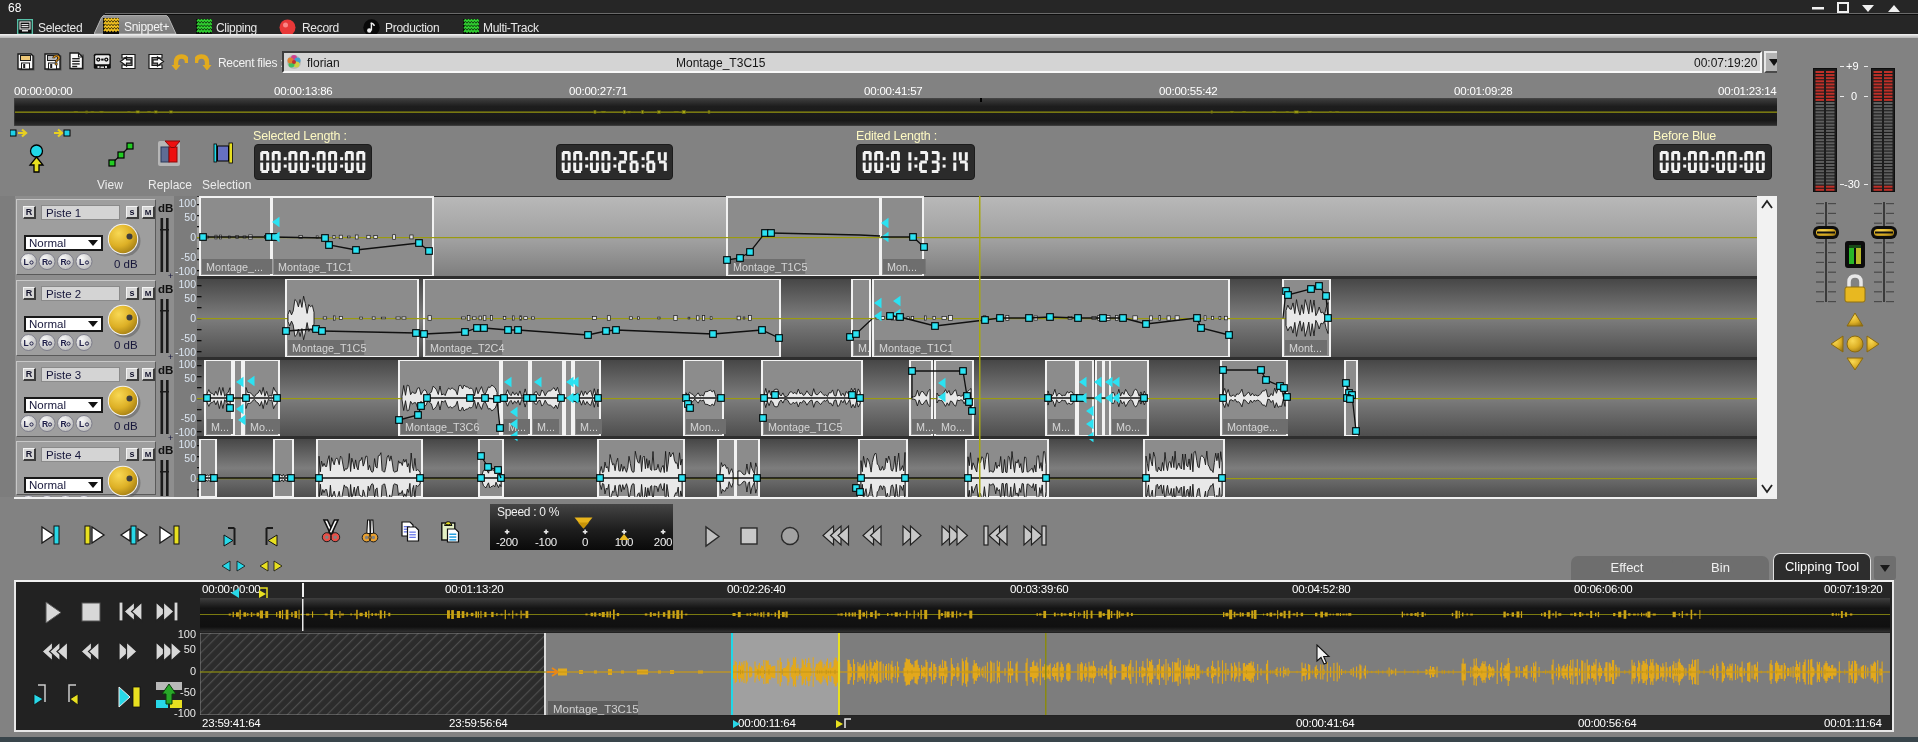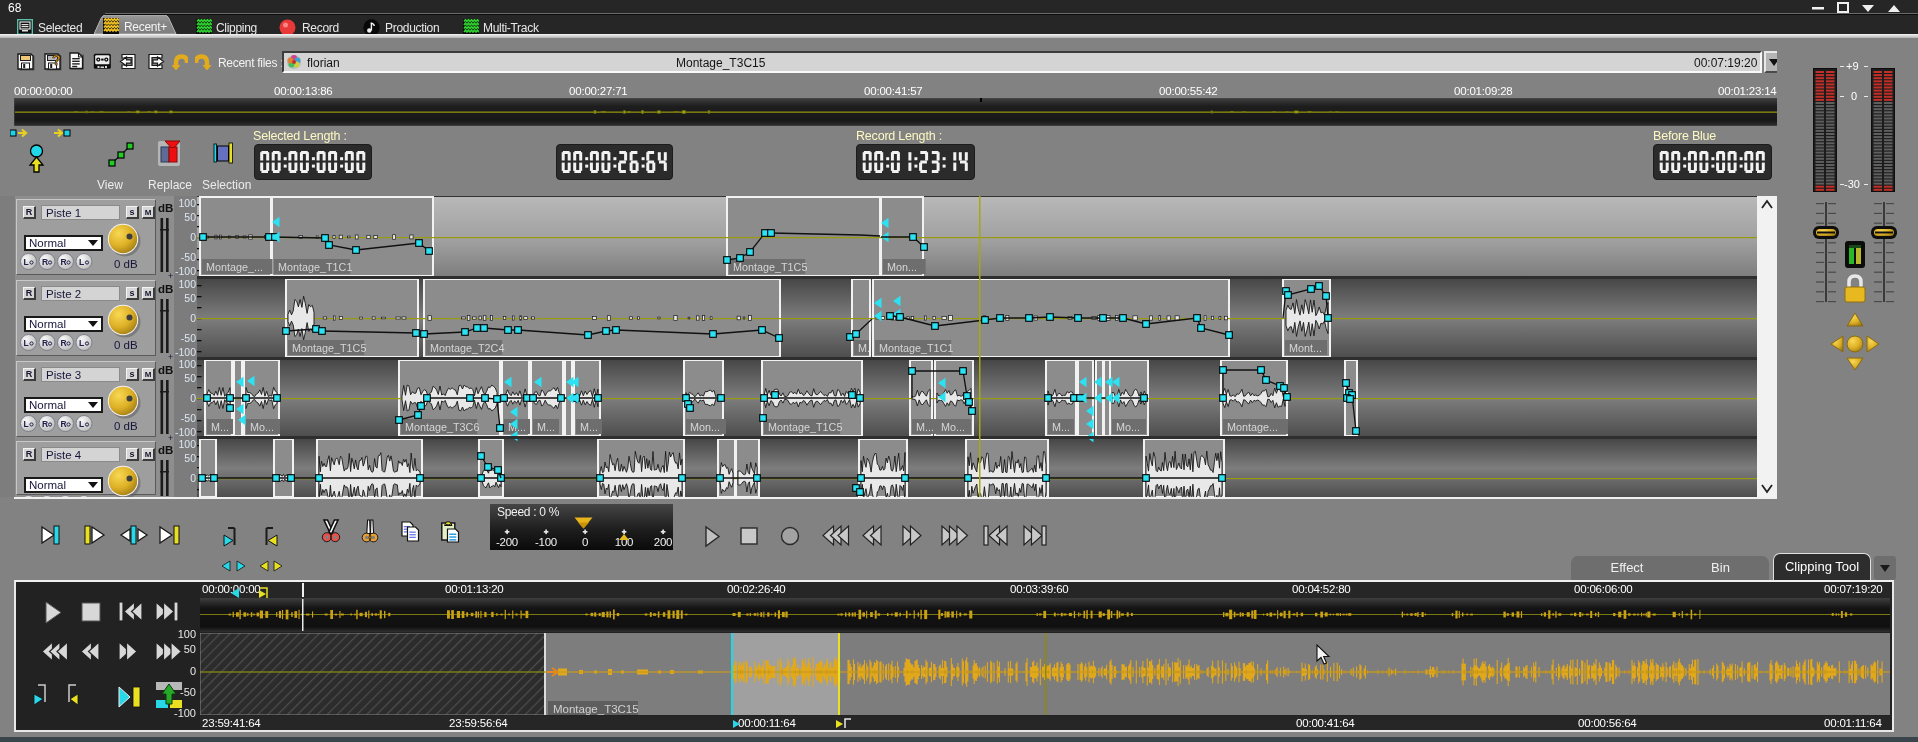--- a/index.html
+++ b/index.html
@@ -33,21 +33,21 @@
       </defs>
       <path d="M0,19 L7.5,2.6 Q8.8,0 12,0 L70,0 Q73.2,0 74.5,2.6 L82,19 Z" fill="url(#tabg)" stroke="#b8b8b8" stroke-width="1"></path>
     </svg>
 <svg class="abs" style="left:103px;top:18px" width="16" height="16">
       <rect x="0" y="0" width="16" height="16" fill="#0a0a0a"></rect>
       <path d="M1,2.5 l1.5,-1.8 l1.5,1.8 l1.5,-1.8 l1.5,1.8 l1.5,-1.8 l1.5,1.8 l1.5,-1.8 l1.5,1.8 l1.5,-1.8 l1.5,1.8" stroke="#f0c020" stroke-width="1.7" fill="none"></path>
       <path d="M1,6 l1.5,-1.8 l1.5,1.8 l1.5,-1.8 l1.5,1.8 l1.5,-1.8 l1.5,1.8 l1.5,-1.8 l1.5,1.8 l1.5,-1.8 l1.5,1.8" stroke="#f0c020" stroke-width="1.7" fill="none"></path>
       <path d="M1,9.5 l1.5,-1.8 l1.5,1.8 l1.5,-1.8 l1.5,1.8 l1.5,-1.8 l1.5,1.8 l1.5,-1.8 l1.5,1.8 l1.5,-1.8 l1.5,1.8" stroke="#f0c020" stroke-width="1.7" fill="none"></path>
       <path d="M1,13 l1.5,-1.8 l1.5,1.8 l1.5,-1.8 l1.5,1.8 l1.5,-1.8 l1.5,1.8 l1.5,-1.8 l1.5,1.8 l1.5,-1.8 l1.5,1.8" stroke="#f0c020" stroke-width="1.7" fill="none"></path>
     </svg>
-<div class="abs" style="left:124px;top:20px;color:#f4f4f4;font-size:12px;letter-spacing:-0.3px">Recent+</div>
+<div class="abs" style="left:124px;top:20px;color:#f4f4f4;font-size:12px;letter-spacing:-0.3px">Snippet+</div>
 <svg class="abs" style="left:17px;top:19px" width="16" height="16">
       <rect x="0.7" y="0.7" width="14.6" height="14.6" fill="#0c0c0c" stroke="#58c0a8" stroke-width="1.4"></rect>
       <rect x="3" y="3" width="10" height="7" fill="none" stroke="#e0e0e0" stroke-width="1.2"></rect>
       <rect x="4.5" y="5" width="7" height="1.2" fill="#e0e0e0"></rect>
       <rect x="4.5" y="7" width="7" height="1.2" fill="#e0e0e0"></rect>
       <rect x="5" y="11" width="6" height="1.5" fill="#e0e0e0"></rect>
     </svg>
 <div class="tabtext" style="left:38px;top:21px">Selected</div>
 <svg class="abs" style="left:196px;top:19px" width="16" height="16">
       <rect x="0" y="0" width="16" height="16" fill="#0a0a0a"></rect>
@@ -336,21 +336,21 @@
       <rect x="646.3" y="152.2" width="3.0" height="8.3" fill="#f2f2f2"></rect>
       <rect x="647.5" y="160.5" width="6.6" height="3.0" fill="#f2f2f2"></rect>
       <rect x="646.3" y="162.6" width="3.0" height="8.3" fill="#f2f2f2"></rect>
       <rect x="647.5" y="170.0" width="6.6" height="3.0" fill="#f2f2f2"></rect>
       <rect x="652.3" y="162.6" width="3.0" height="8.3" fill="#f2f2f2"></rect>
       <rect x="657.8" y="152.2" width="3.0" height="8.3" fill="#f2f2f2"></rect>
       <rect x="659.0" y="160.5" width="6.6" height="3.0" fill="#f2f2f2"></rect>
       <rect x="663.8" y="152.2" width="3.0" height="8.3" fill="#f2f2f2"></rect>
       <rect x="663.8" y="162.6" width="3.0" height="8.3" fill="#f2f2f2"></rect>
     </svg>
-<div class="wlabel" style="left:856px;top:129px">Record Length :</div>
+<div class="wlabel" style="left:856px;top:129px">Edited Length :</div>
 <div class="lcd" style="left:856px;top:144px;width:119px;height:36px"></div>
     <svg class="abs" style="left:0;top:0" width="1918" height="742">
       <rect x="863.9" y="151.0" width="6.6" height="3.0" fill="#f2f2f2"></rect>
       <rect x="868.7" y="152.2" width="3.0" height="8.3" fill="#f2f2f2"></rect>
       <rect x="868.7" y="162.6" width="3.0" height="8.3" fill="#f2f2f2"></rect>
       <rect x="863.9" y="170.0" width="6.6" height="3.0" fill="#f2f2f2"></rect>
       <rect x="862.7" y="162.6" width="3.0" height="8.3" fill="#f2f2f2"></rect>
       <rect x="862.7" y="152.2" width="3.0" height="8.3" fill="#f2f2f2"></rect>
       <rect x="875.4" y="151.0" width="6.6" height="3.0" fill="#f2f2f2"></rect>
       <rect x="880.2" y="152.2" width="3.0" height="8.3" fill="#f2f2f2"></rect>

